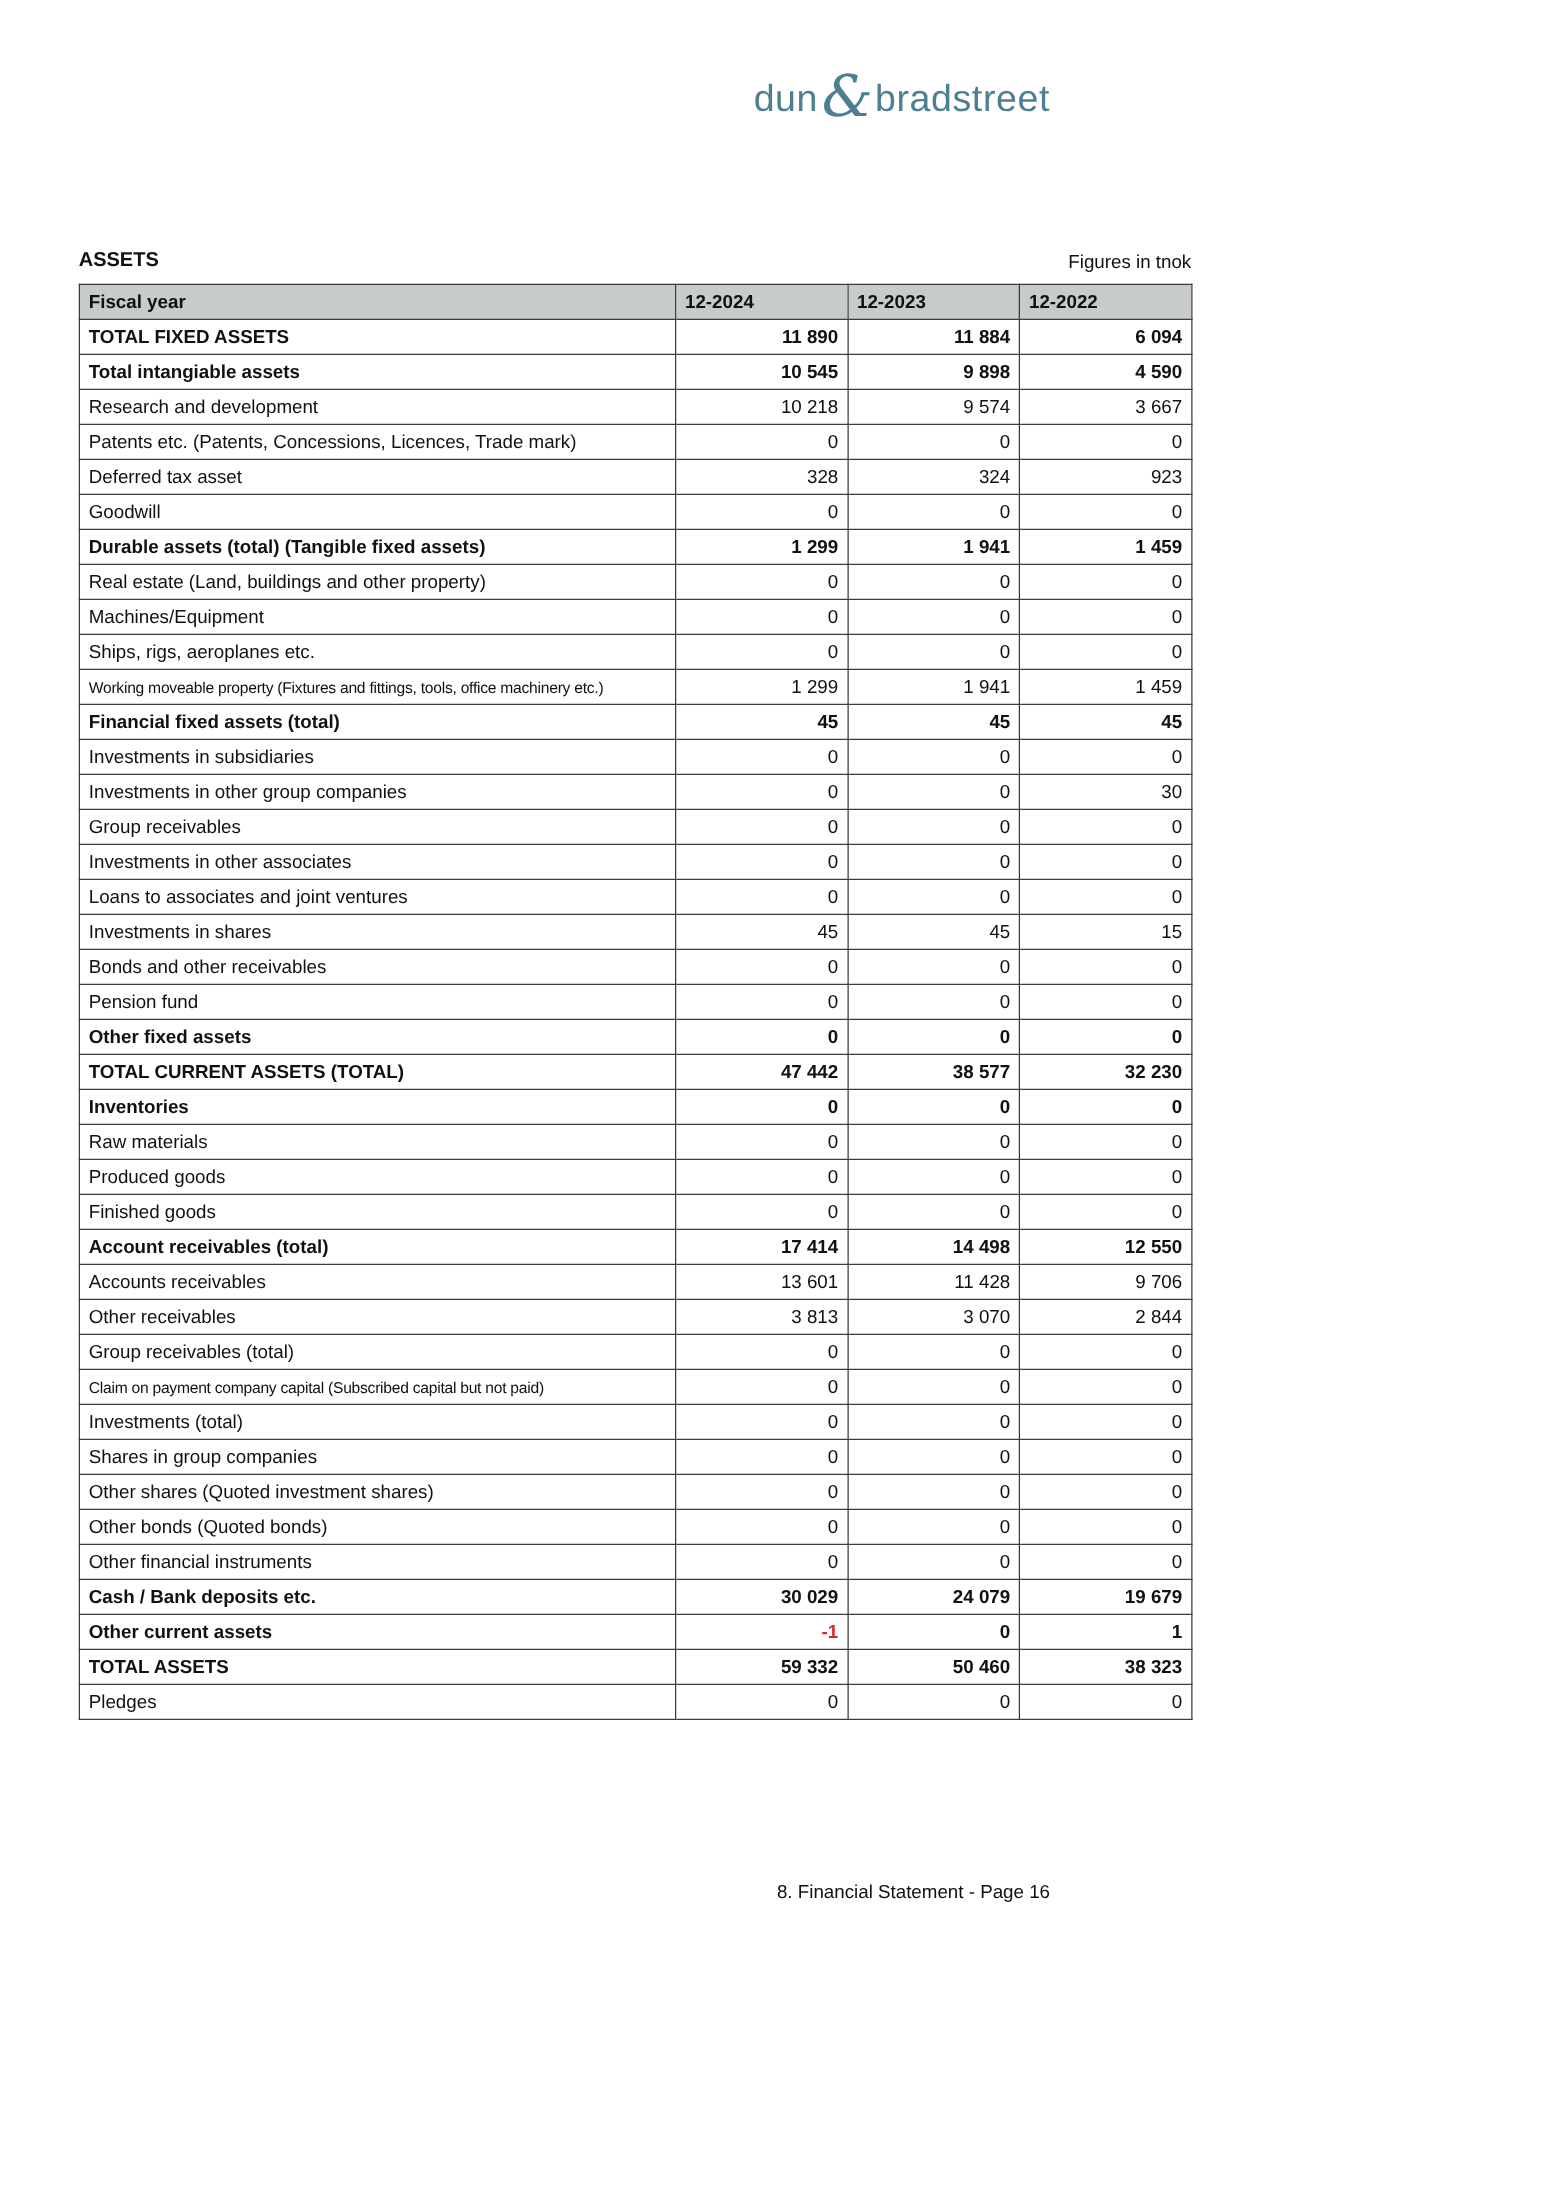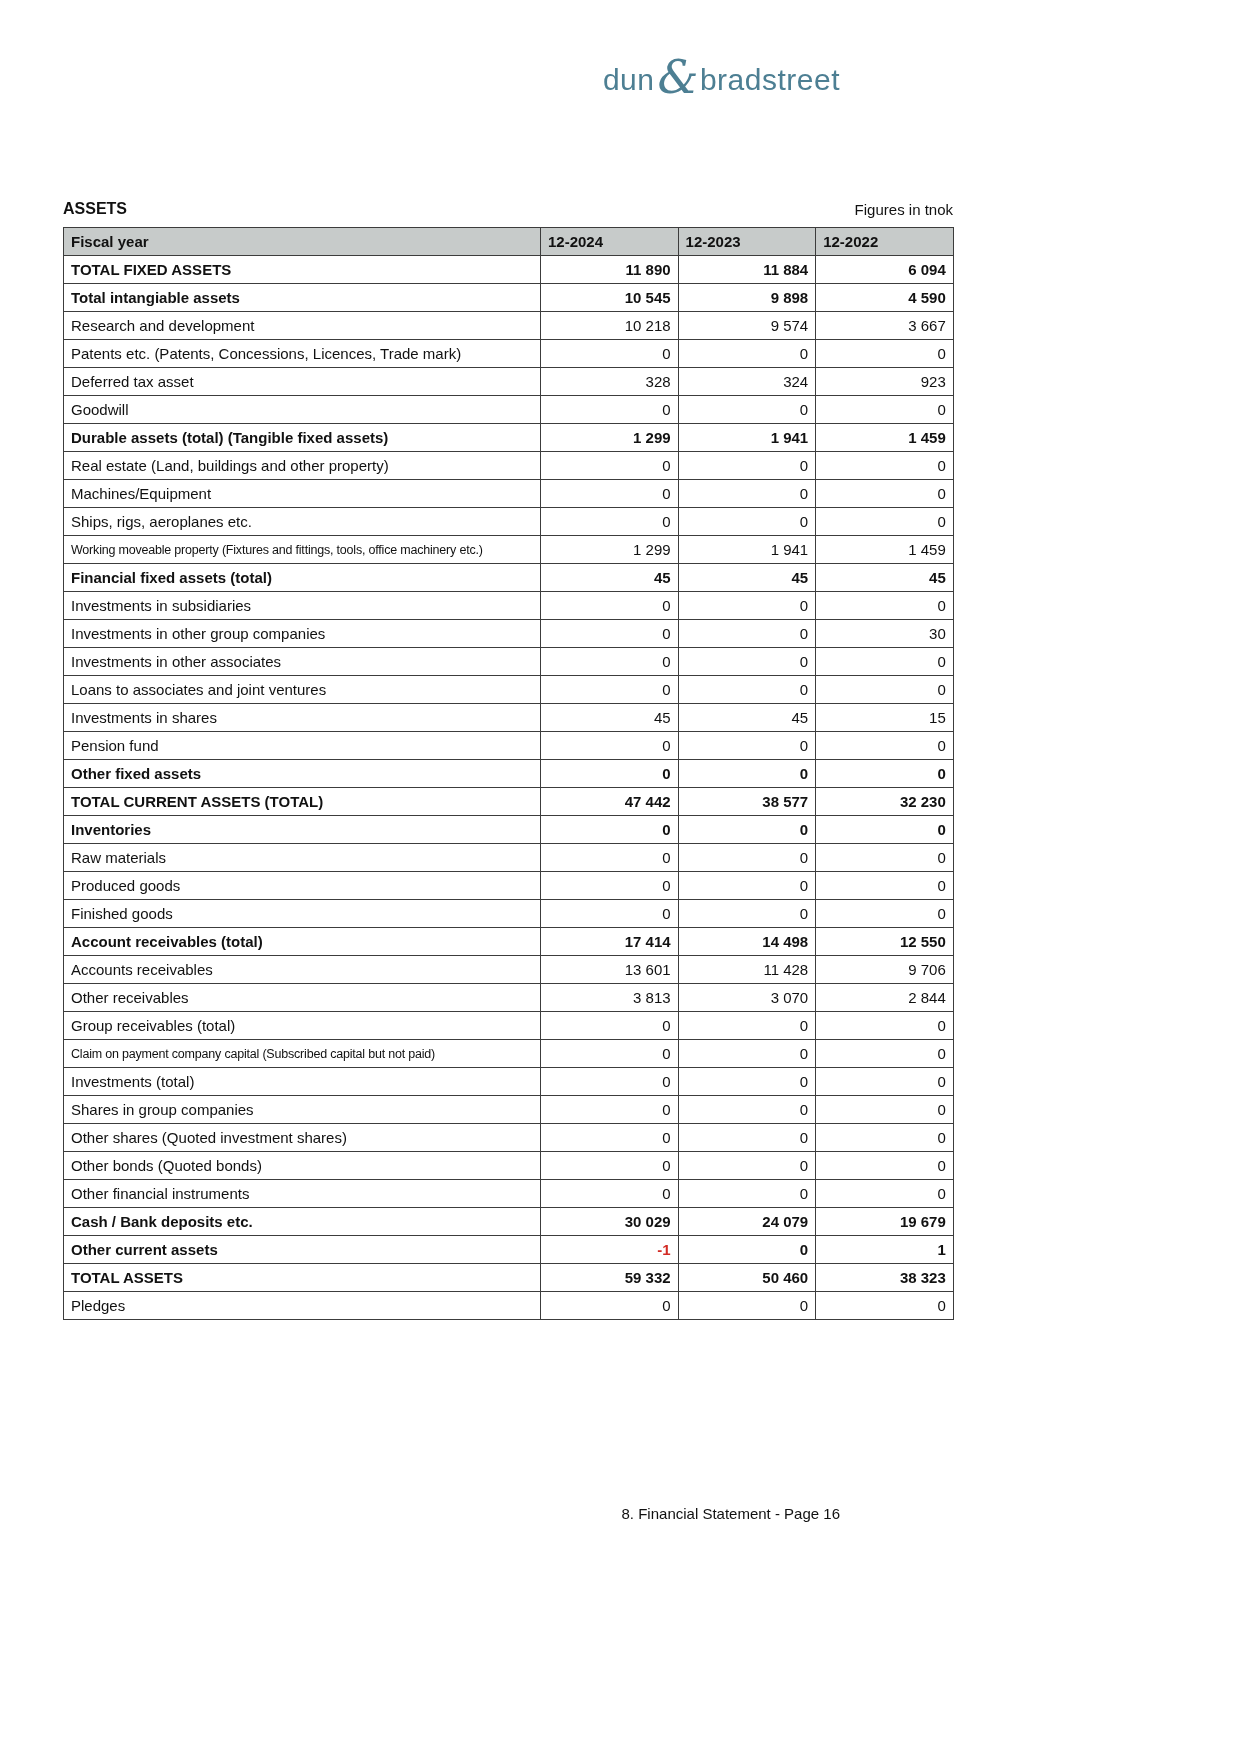--- a/index.html
+++ b/index.html
@@ -203,36 +203,48 @@
           <td class="value-cell">0</td>
           <td class="value-cell">0</td>
         </tr>
         <tr>
           <td class="label-cell">Investments in other group companies</td>
           <td class="value-cell">0</td>
           <td class="value-cell">0</td>
           <td class="value-cell">30</td>
         </tr>
         <tr>
+          <td class="label-cell">Group receivables</td>
+          <td class="value-cell">0</td>
+          <td class="value-cell">0</td>
+          <td class="value-cell">0</td>
+        </tr>
+        <tr>
           <td class="label-cell">Investments in other associates</td>
           <td class="value-cell">0</td>
           <td class="value-cell">0</td>
           <td class="value-cell">0</td>
         </tr>
         <tr>
           <td class="label-cell">Loans to associates and joint ventures</td>
           <td class="value-cell">0</td>
           <td class="value-cell">0</td>
           <td class="value-cell">0</td>
         </tr>
         <tr>
           <td class="label-cell">Investments in shares</td>
           <td class="value-cell">45</td>
           <td class="value-cell">45</td>
           <td class="value-cell">15</td>
+        </tr>
+        <tr>
+          <td class="label-cell">Bonds and other receivables</td>
+          <td class="value-cell">0</td>
+          <td class="value-cell">0</td>
+          <td class="value-cell">0</td>
         </tr>
         <tr>
           <td class="label-cell">Pension fund</td>
           <td class="value-cell">0</td>
           <td class="value-cell">0</td>
           <td class="value-cell">0</td>
         </tr>
         <tr class="bold">
           <td class="label-cell">Other fixed assets</td>
           <td class="value-cell">0</td>

